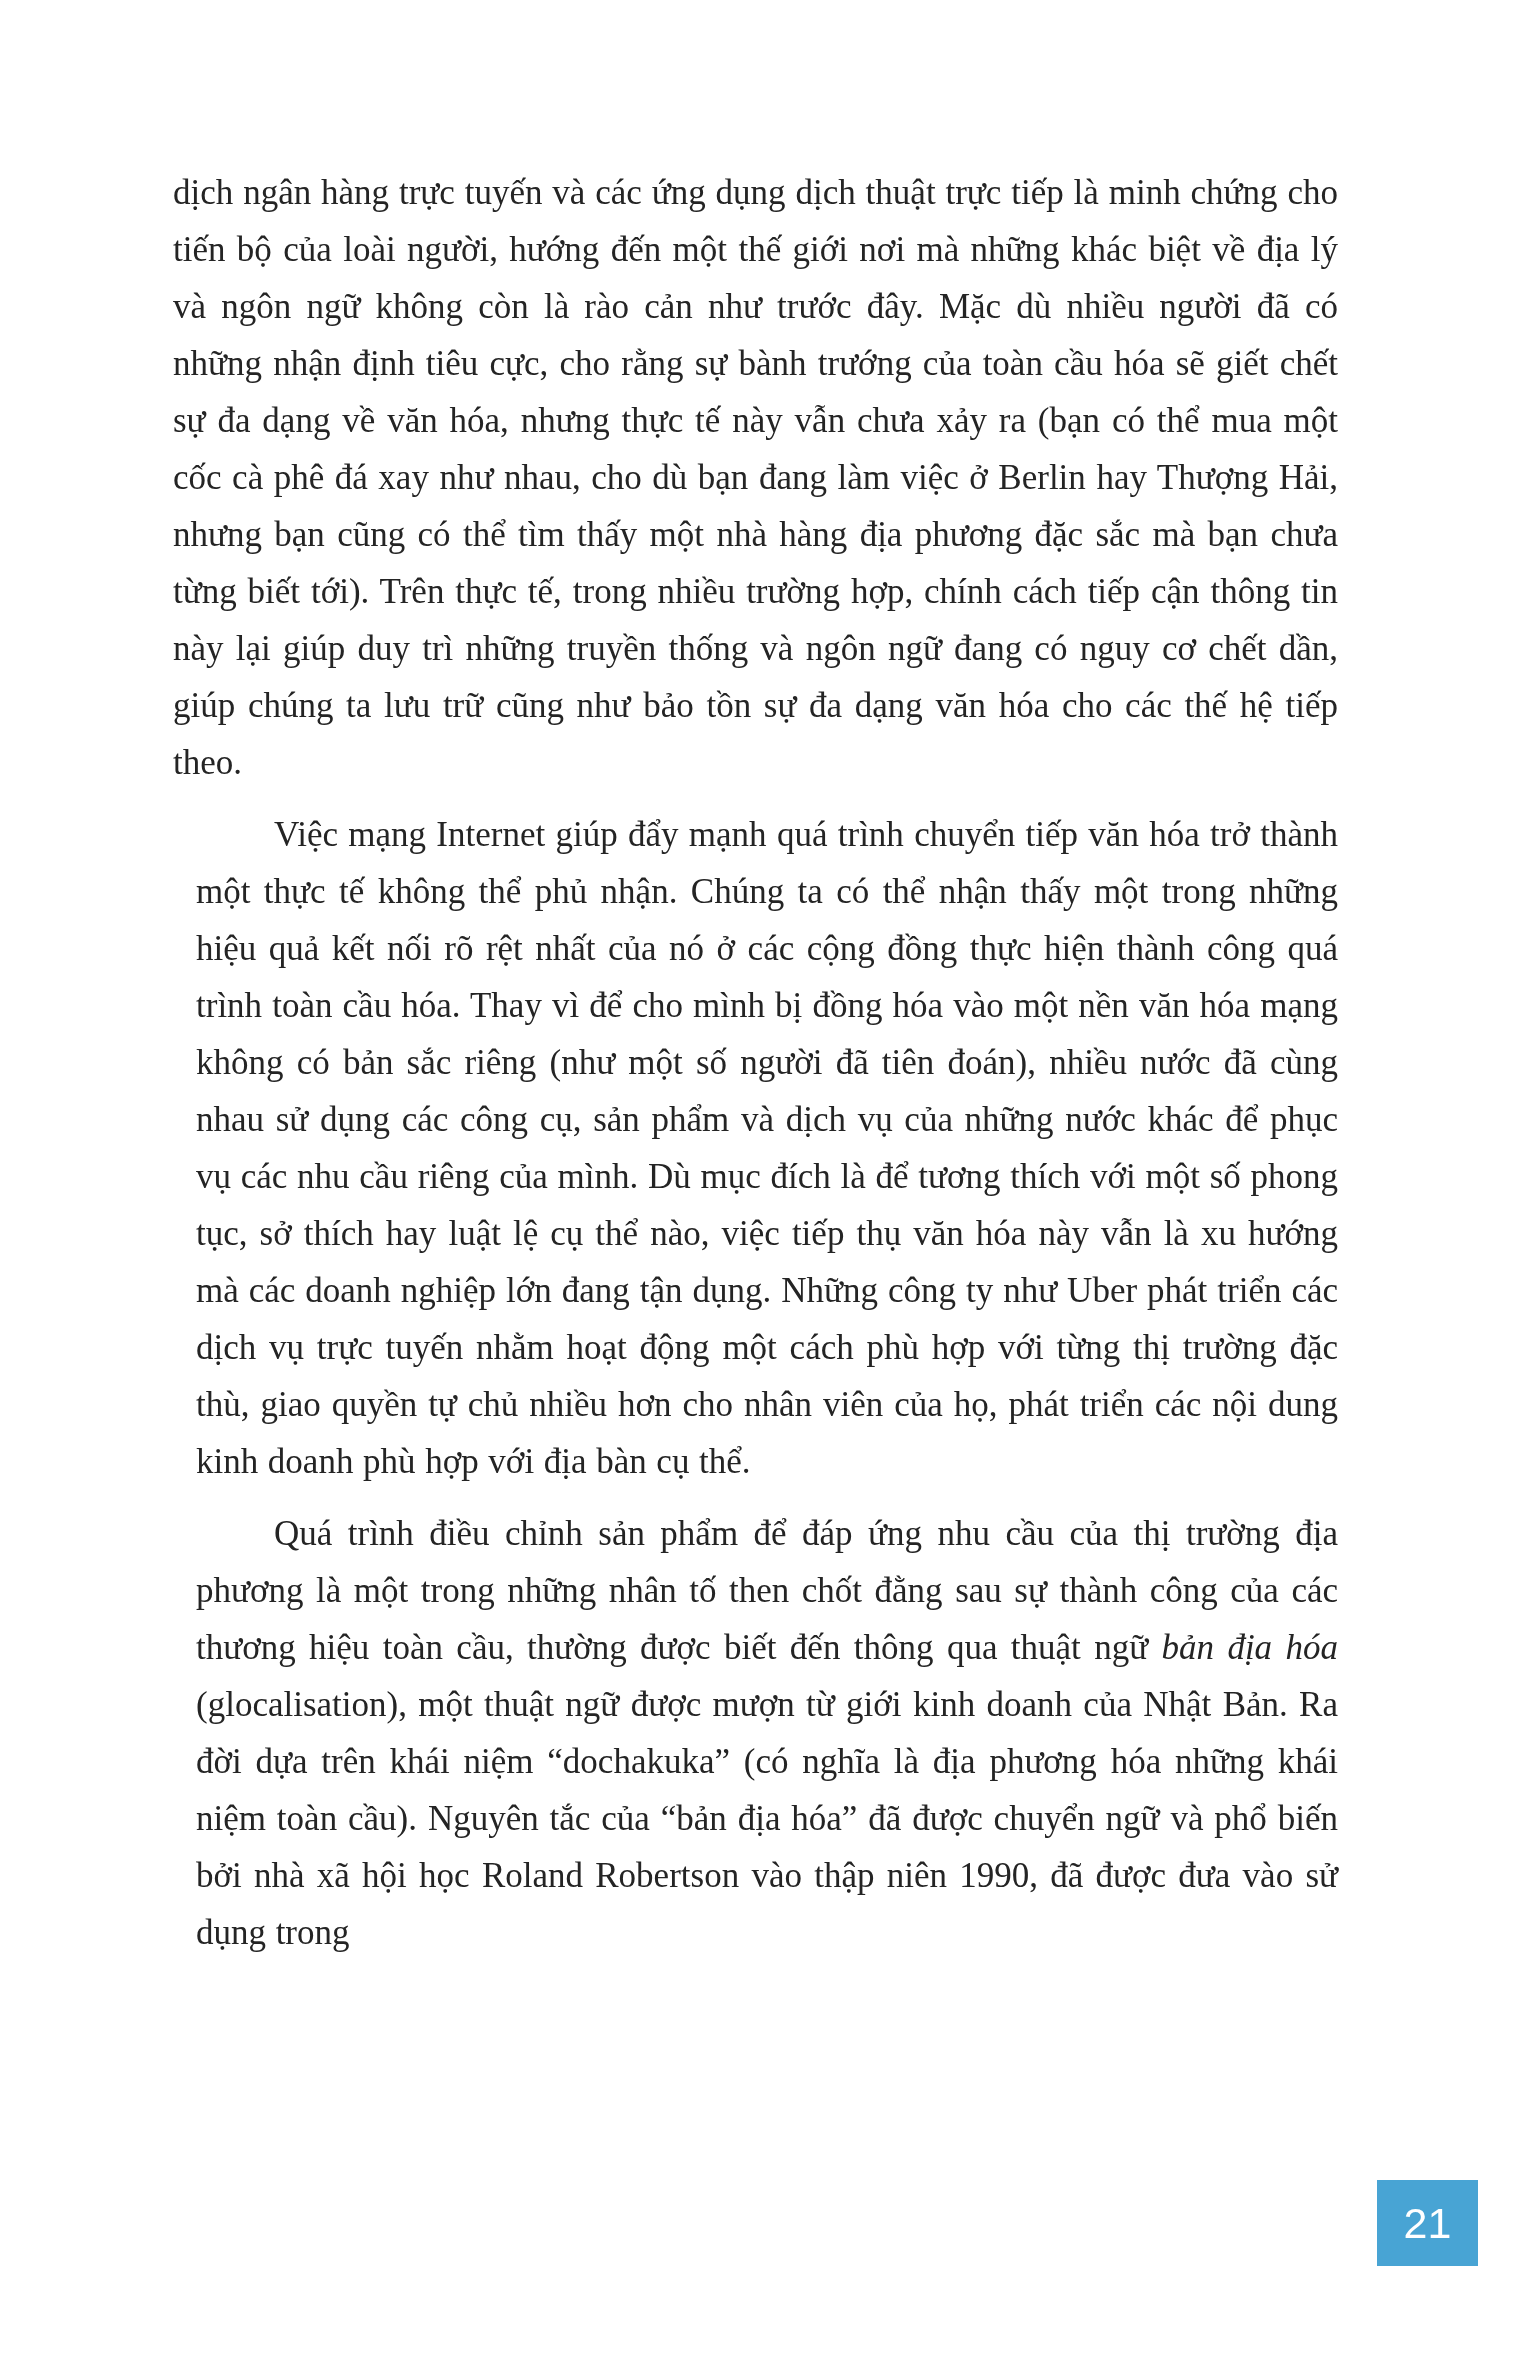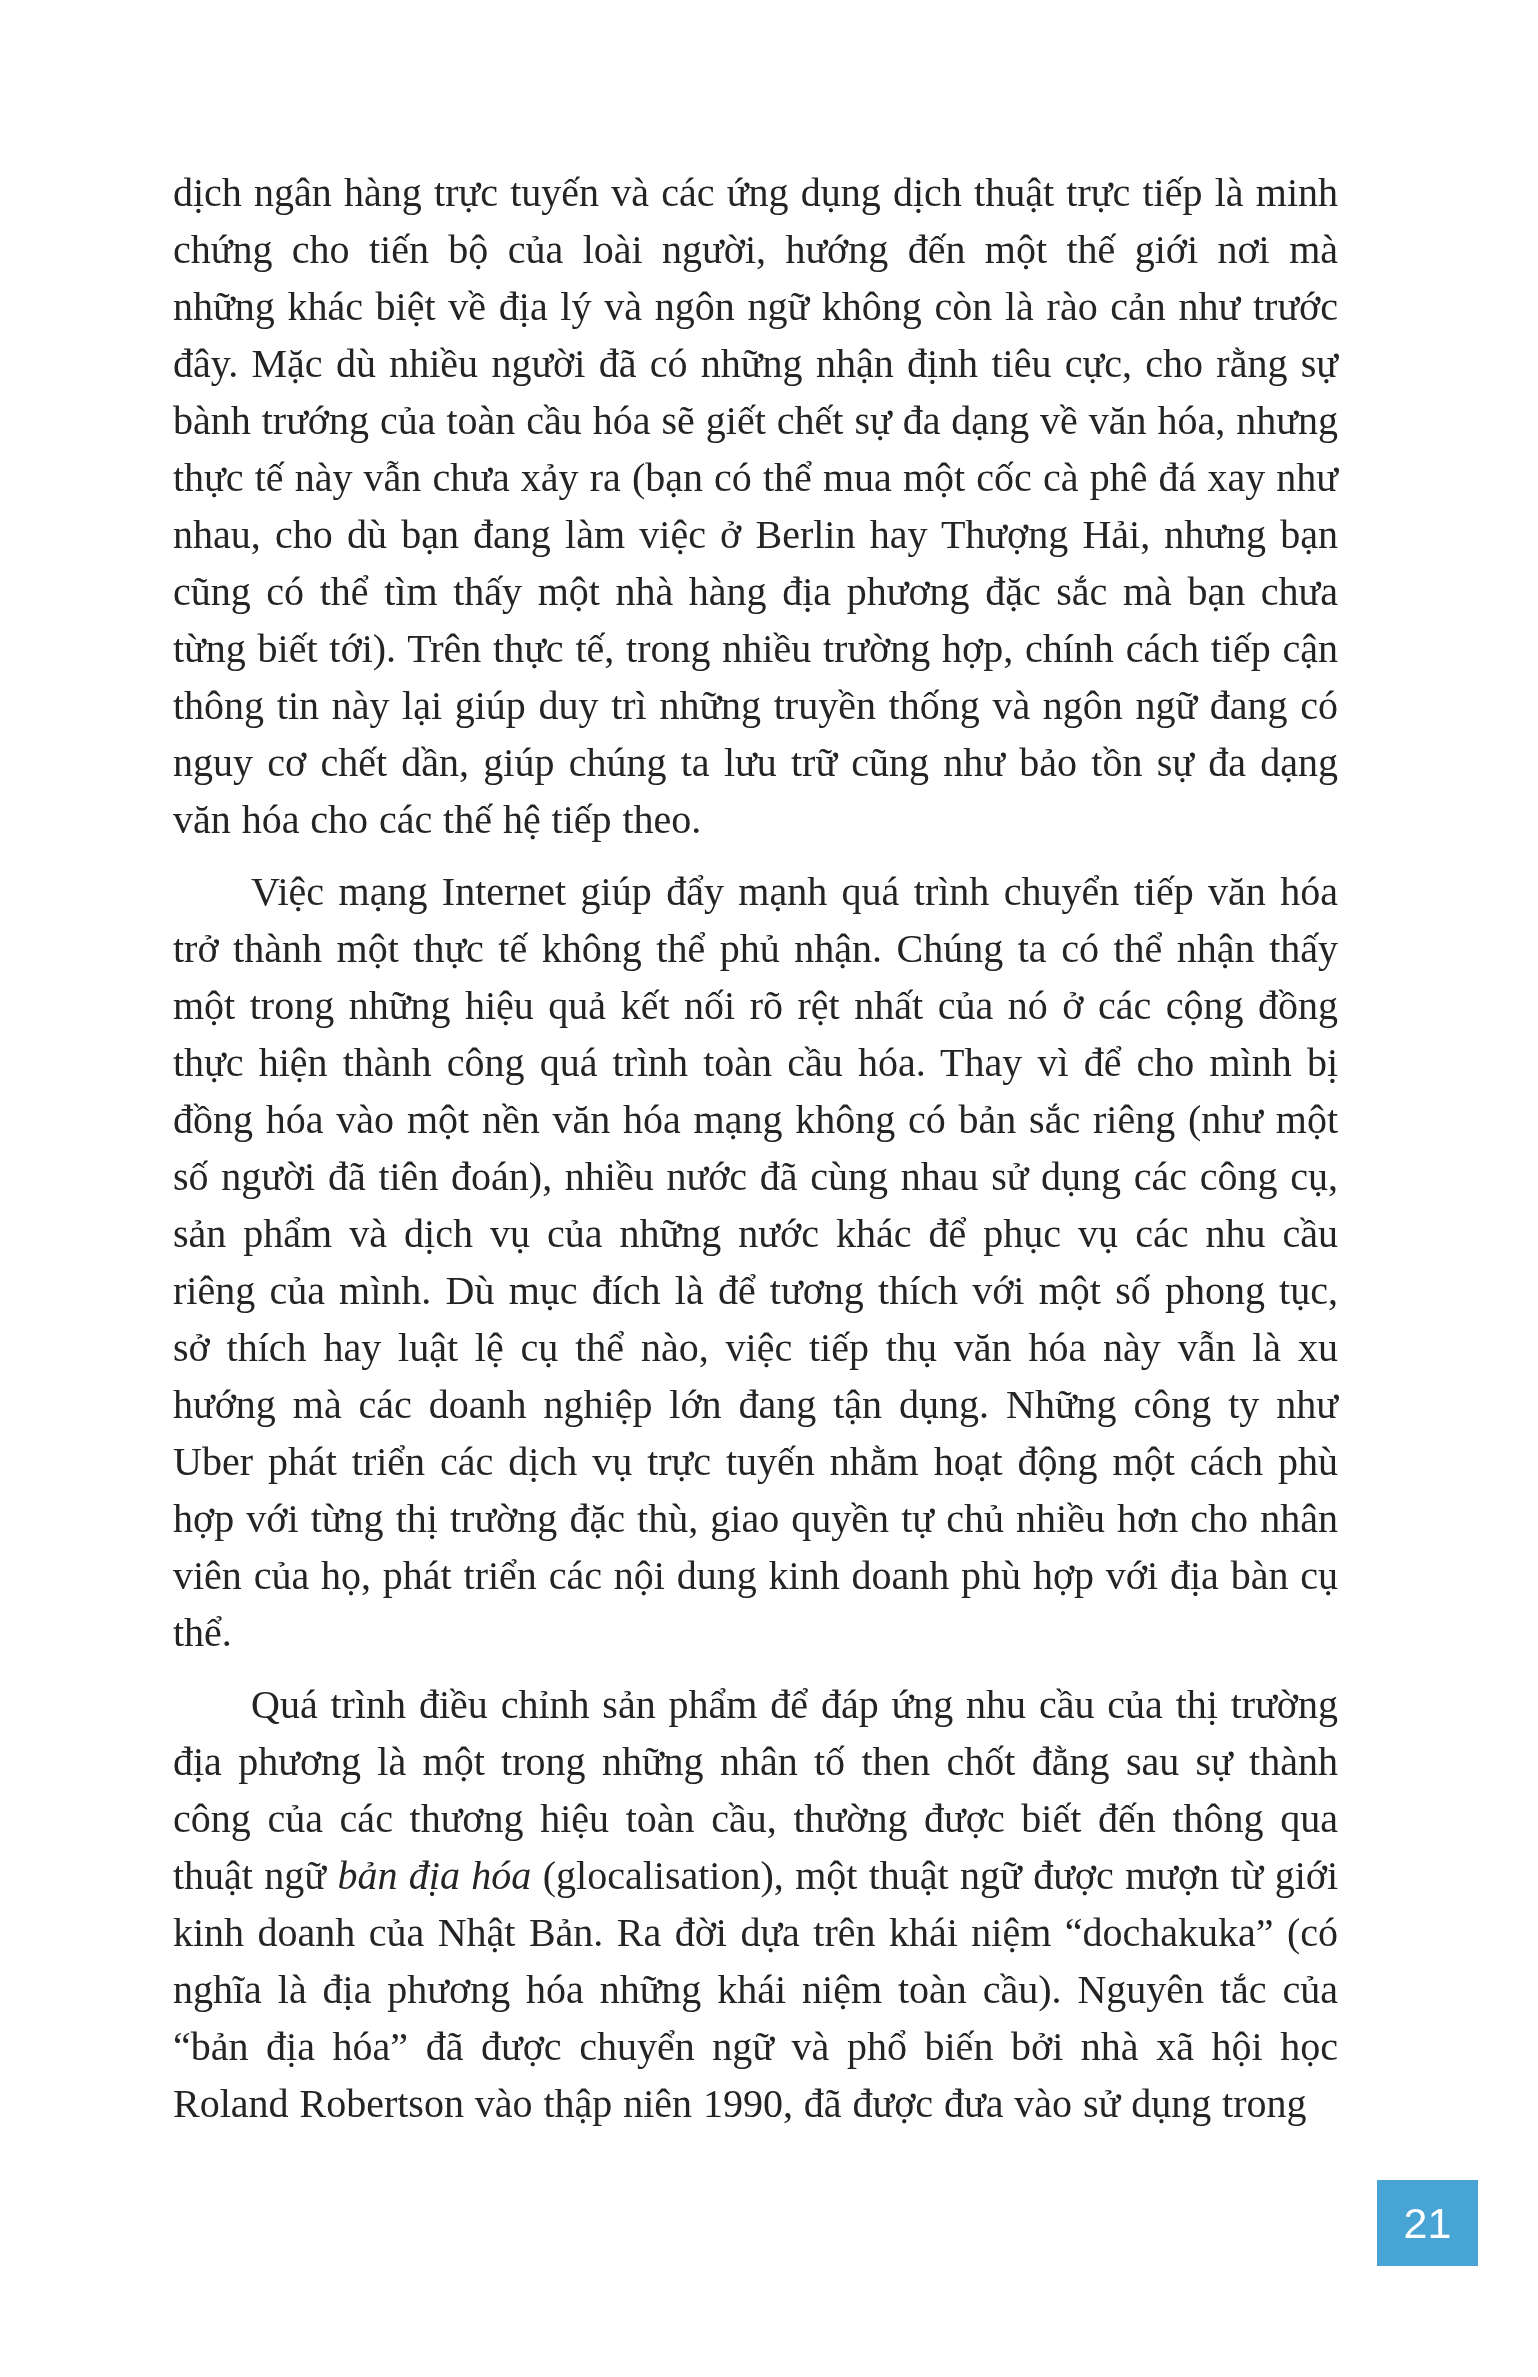--- a/index.html
+++ b/index.html
@@ -21,30 +21,31 @@
   }
   .text-block {
     position: absolute;
     left: 173px;
     top: 164px;
     width: 1165px;
   }
   .para {
     margin: 0;
     text-align: justify;
-    font-size: 40px;
+    font-size: 35px;
     line-height: 57px;
     color: var(--text, #242424);
     word-spacing: 0.9px;
   }
   .para + .para {
     margin-top: 15px;
   }
   .para.indent {
     text-indent: 78px;
+    margin-left: 23px;
   }
   .term {
   }
   .page-footer {
     position: absolute;
     top: 2180px;
     right: 60px;
     height: 86px;
     display: flex;
     align-items: center;

